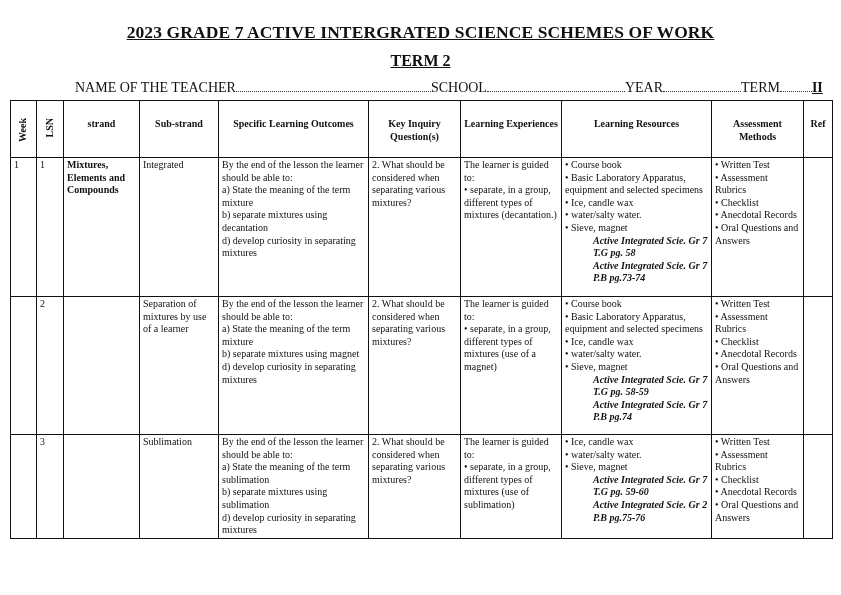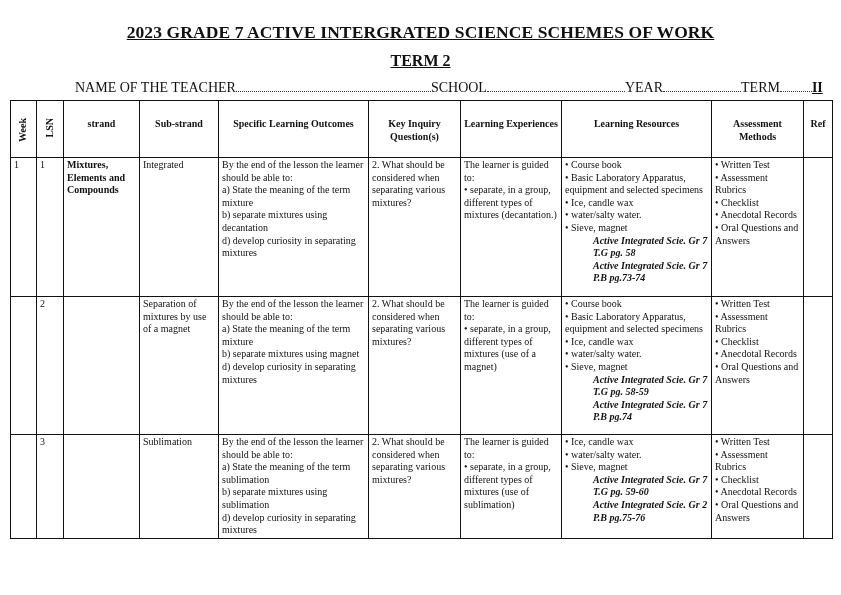--- a/index.html
+++ b/index.html
@@ -97,21 +97,21 @@
           <span class="line">• Checklist</span>
           <span class="line">• Anecdotal Records</span>
           <span class="line">• Oral Questions and Answers</span>
         </td>
         <td></td>
       </tr>
       <tr class="r2">
         <td></td>
         <td>2</td>
         <td class="bold"></td>
-        <td>Separation of mixtures by use of a magnet</td>
+        <td>Separation of mixtures by use of a learner</td>
         <td>
           <span class="line">By the end of the lesson the learner should be able to:</span>
           <span class="line">a) State the meaning of the term mixture</span>
           <span class="line">b) separate mixtures using magnet</span>
           <span class="line">d) develop curiosity in separating mixtures</span>
         </td>
         <td>2. What should be considered when separating various mixtures?</td>
         <td>
           <span class="line">The learner is guided to:</span>
           <span class="line">• separate, in a group, different types of mixtures (use of a magnet)</span>

